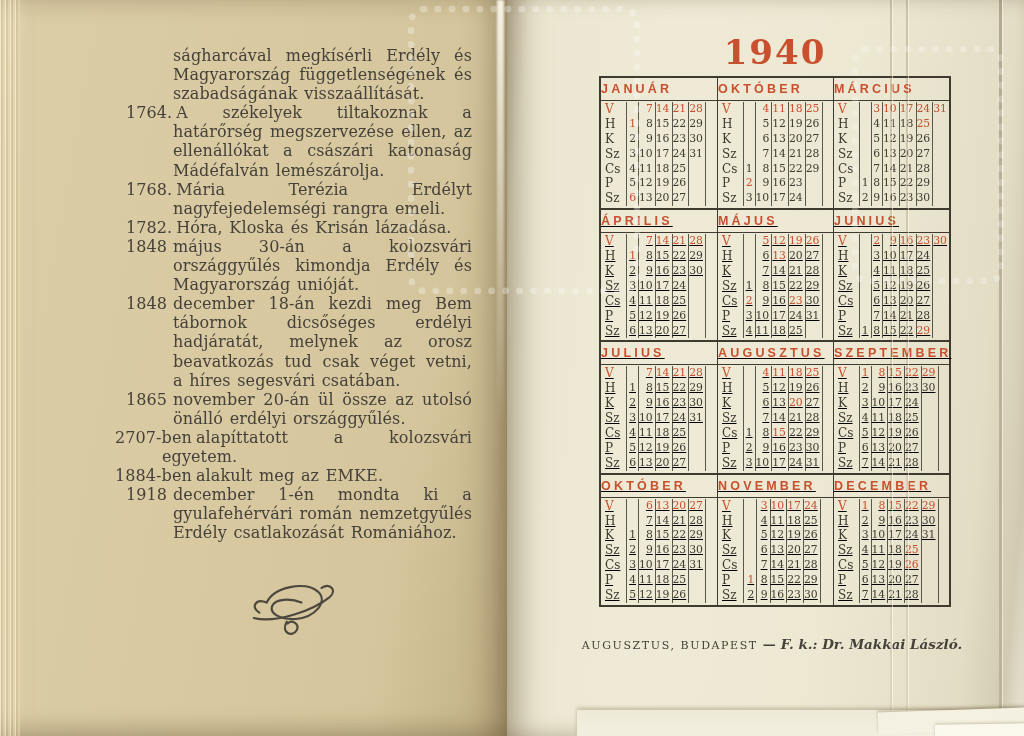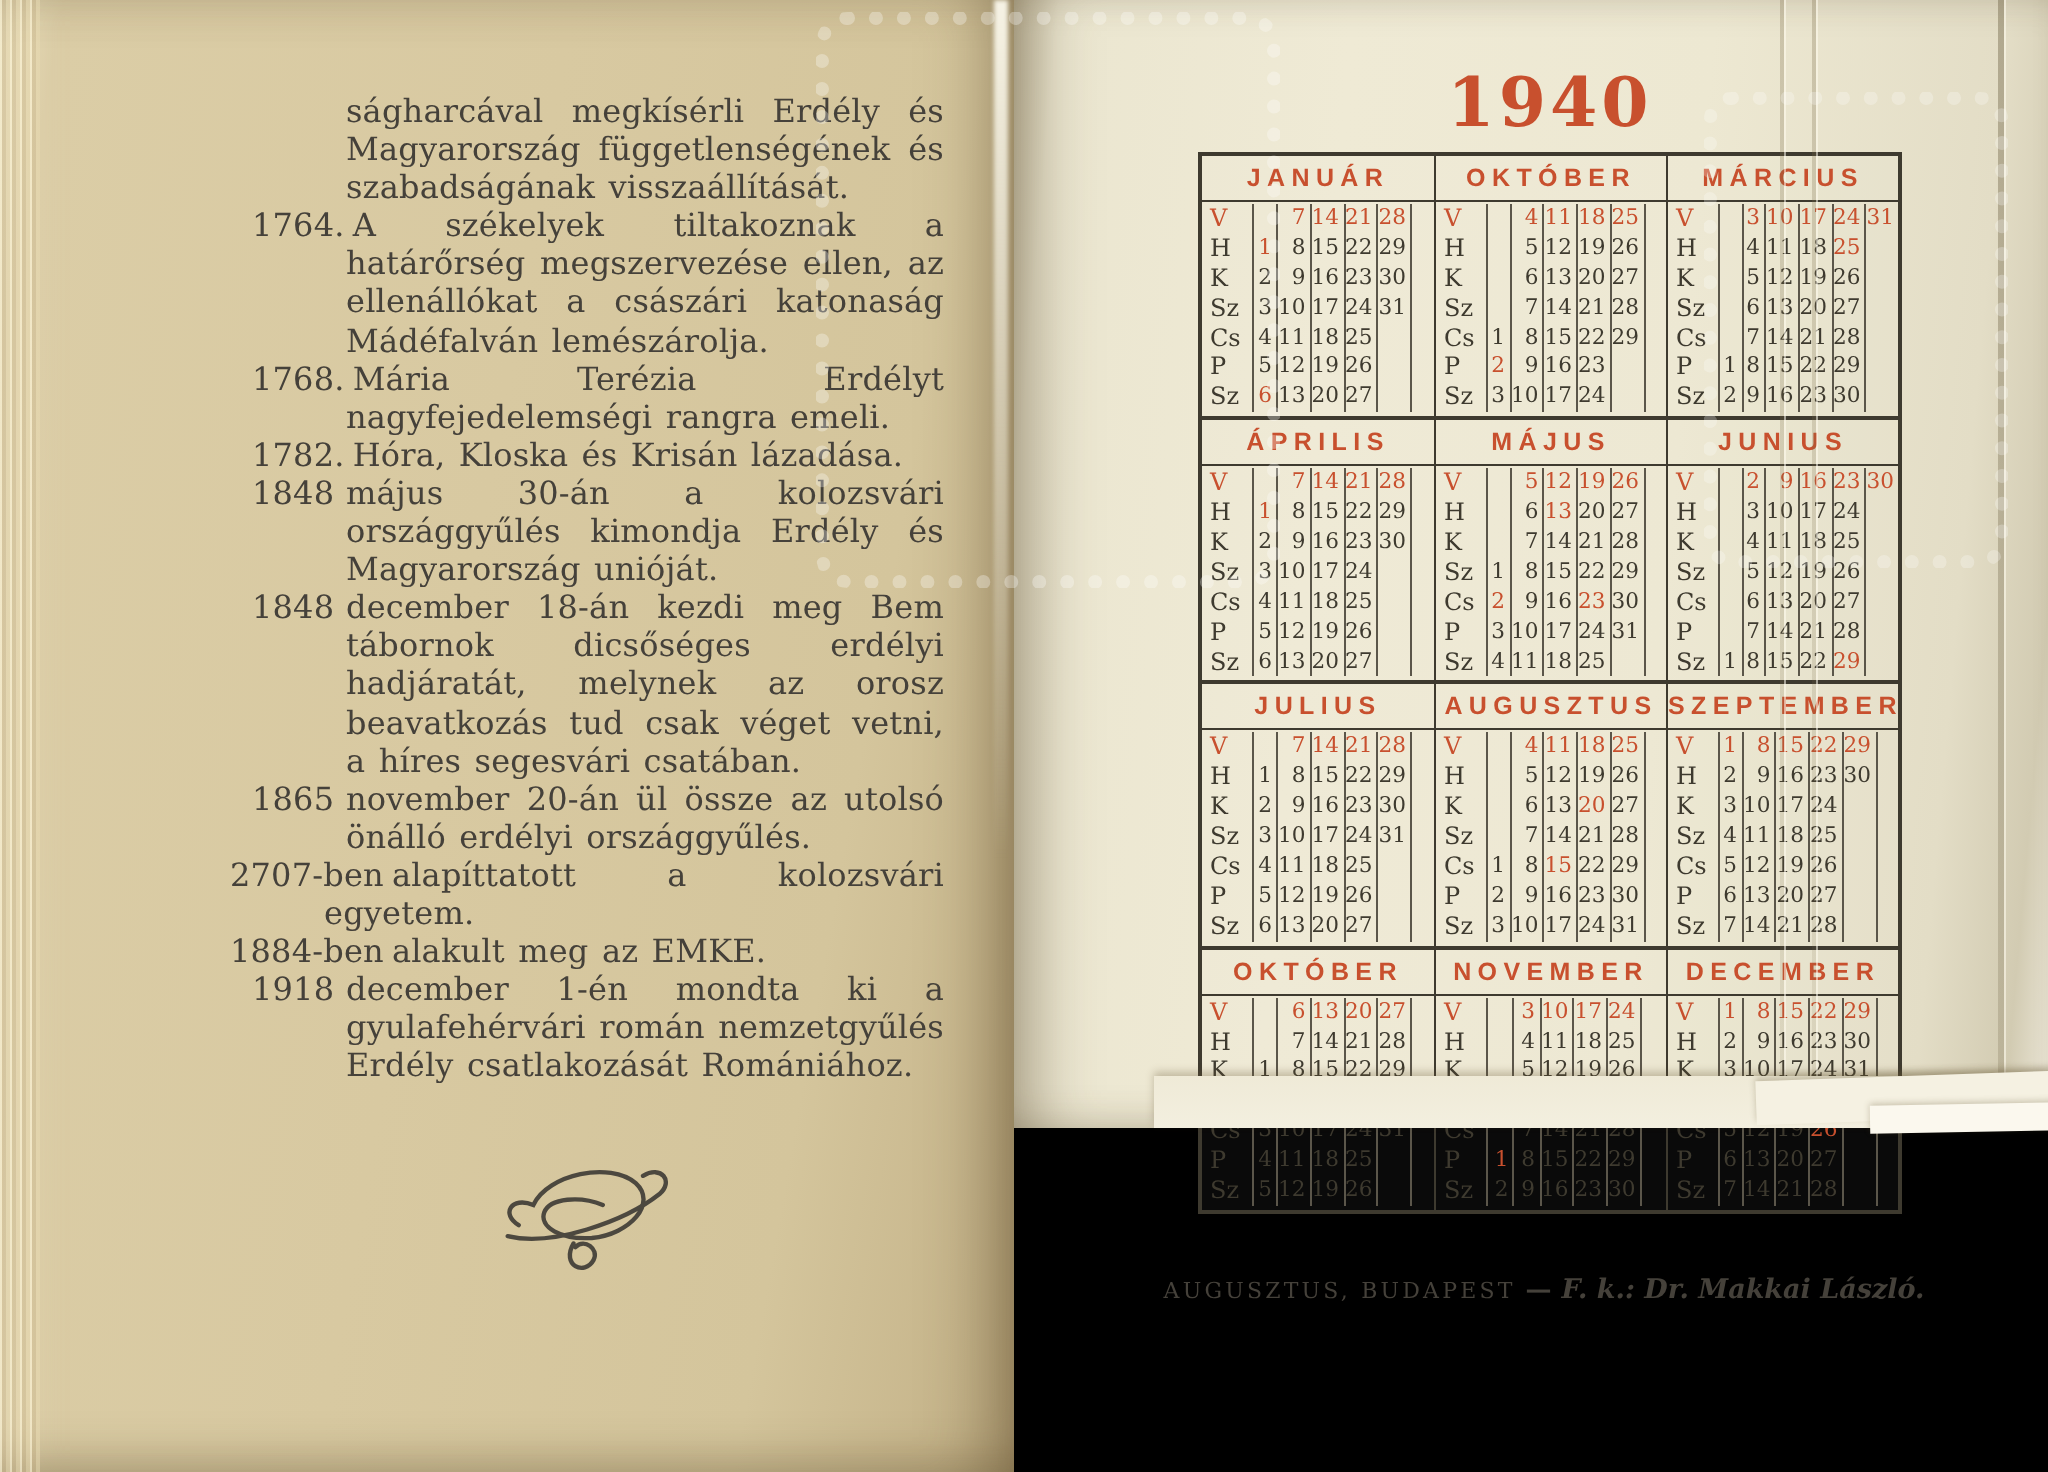--- a/index.html
+++ b/index.html
@@ -20,21 +20,21 @@
   .chronology { position:absolute; left:126px; top:46px; width:346px;
     color:#45413a; font-size:16px; line-height:19.1px; text-align:justify;
     word-spacing:1.5px; letter-spacing:.1px; }
   .entry { position:relative; padding-left:47px; text-indent:-47px; }
   .entry .year { display:inline-block; min-width:47px; text-indent:0; padding-right:4px; }
   .entry.outdent { margin-left:-11px; }
   .ornament { position:absolute; left:243px; top:576px; width:104px; height:64px; }
   .ornament svg path { fill:none; stroke:#4c483f; stroke-width:2.4; stroke-linecap:round; }
 
   
-  .right-page { position:absolute; left:507px; top:0; width:517px; height:564px;
+  .right-page { position:absolute; left:507px; top:0; width:517px; height:736px;
     background:linear-gradient(95deg,#d6cfb6 0%,#ebe6d0 4%,#efead5 30%,#ede8d2 62%,#e3ddc6 88%,#d2cbb2 96%,#ece7d8 100%);
     box-shadow: inset 28px 0 32px -20px rgba(90,74,44,.5),
                 inset 0 -14px 20px -14px rgba(90,74,44,.3),
                 inset 0 12px 18px -14px rgba(90,74,44,.18); }
   .crease { position:absolute; top:0; height:100%; width:2px;
     background:linear-gradient(180deg, rgba(118,103,68,.28), rgba(118,103,68,.1));
     box-shadow:1px 0 0 rgba(255,252,238,.55); }
   .crease.c1 { left:383px; } .crease.c2 { left:399px; }
   .crease.c3 { left:492px; width:3px; background:linear-gradient(180deg, rgba(100,88,58,.4), rgba(100,88,58,.2)); }
   .gutter-light { position:absolute; left:-10px; top:0; width:7px; height:430px;
@@ -47,24 +47,24 @@
   .corner-tear2 { position:absolute; right:-6px; bottom:-2px; width:95px; height:14px;
     background:#fbf8ee; transform:rotate(-1deg); box-shadow:0 -1px 3px rgba(100,85,50,.3); }
 
   
   .cal-title { position:absolute; left:92px; top:32px; width:352px; text-align:center;
     color:var(--red); font-size:34px; font-weight:bold; letter-spacing:2px;
     font-family:"DejaVu Serif", serif; }
   .calendar { position:absolute; left:92px; top:76px; width:352px;
     border:2.5px solid var(--ink); background:rgba(255,255,255,.04); }
   .month-band { display:flex; }
-  .month-band + .month-band { border-top:2px solid var(--ink); }
+  .month-band + .month-band { border-top:2px solid var(--ink);text-decoration:underline; }
   .month { width:33.3334%; }
   .month + .month { border-left:1.6px solid var(--ink); }
-  .month-header { height:23px; line-height:23px; text-align:center; color:var(--red);
+  .month-header { height:23px; line-height:23px; text-align:left; color:var(--red);
     font-family:"Liberation Sans", sans-serif; font-weight:bold; font-size:12.5px;
     letter-spacing:3.2px; border-bottom:1.6px solid var(--ink); }
   .month-body { display:grid; grid-template-columns:25px repeat(6, 1fr);
     grid-auto-rows:14.9px; padding:1px 0 2px 0; }
   .day-label { color:var(--ink); font-size:12px; line-height:14.9px; padding-left:4px;
     font-family:"DejaVu Serif", serif; }
   .day-cell { color:var(--ink); font-size:10.8px; line-height:14.9px; text-align:right;
     padding-right:2px; border-left:1px solid var(--line);
     font-family:"DejaVu Serif", serif; }
   .red { color:var(--red) !important; }

